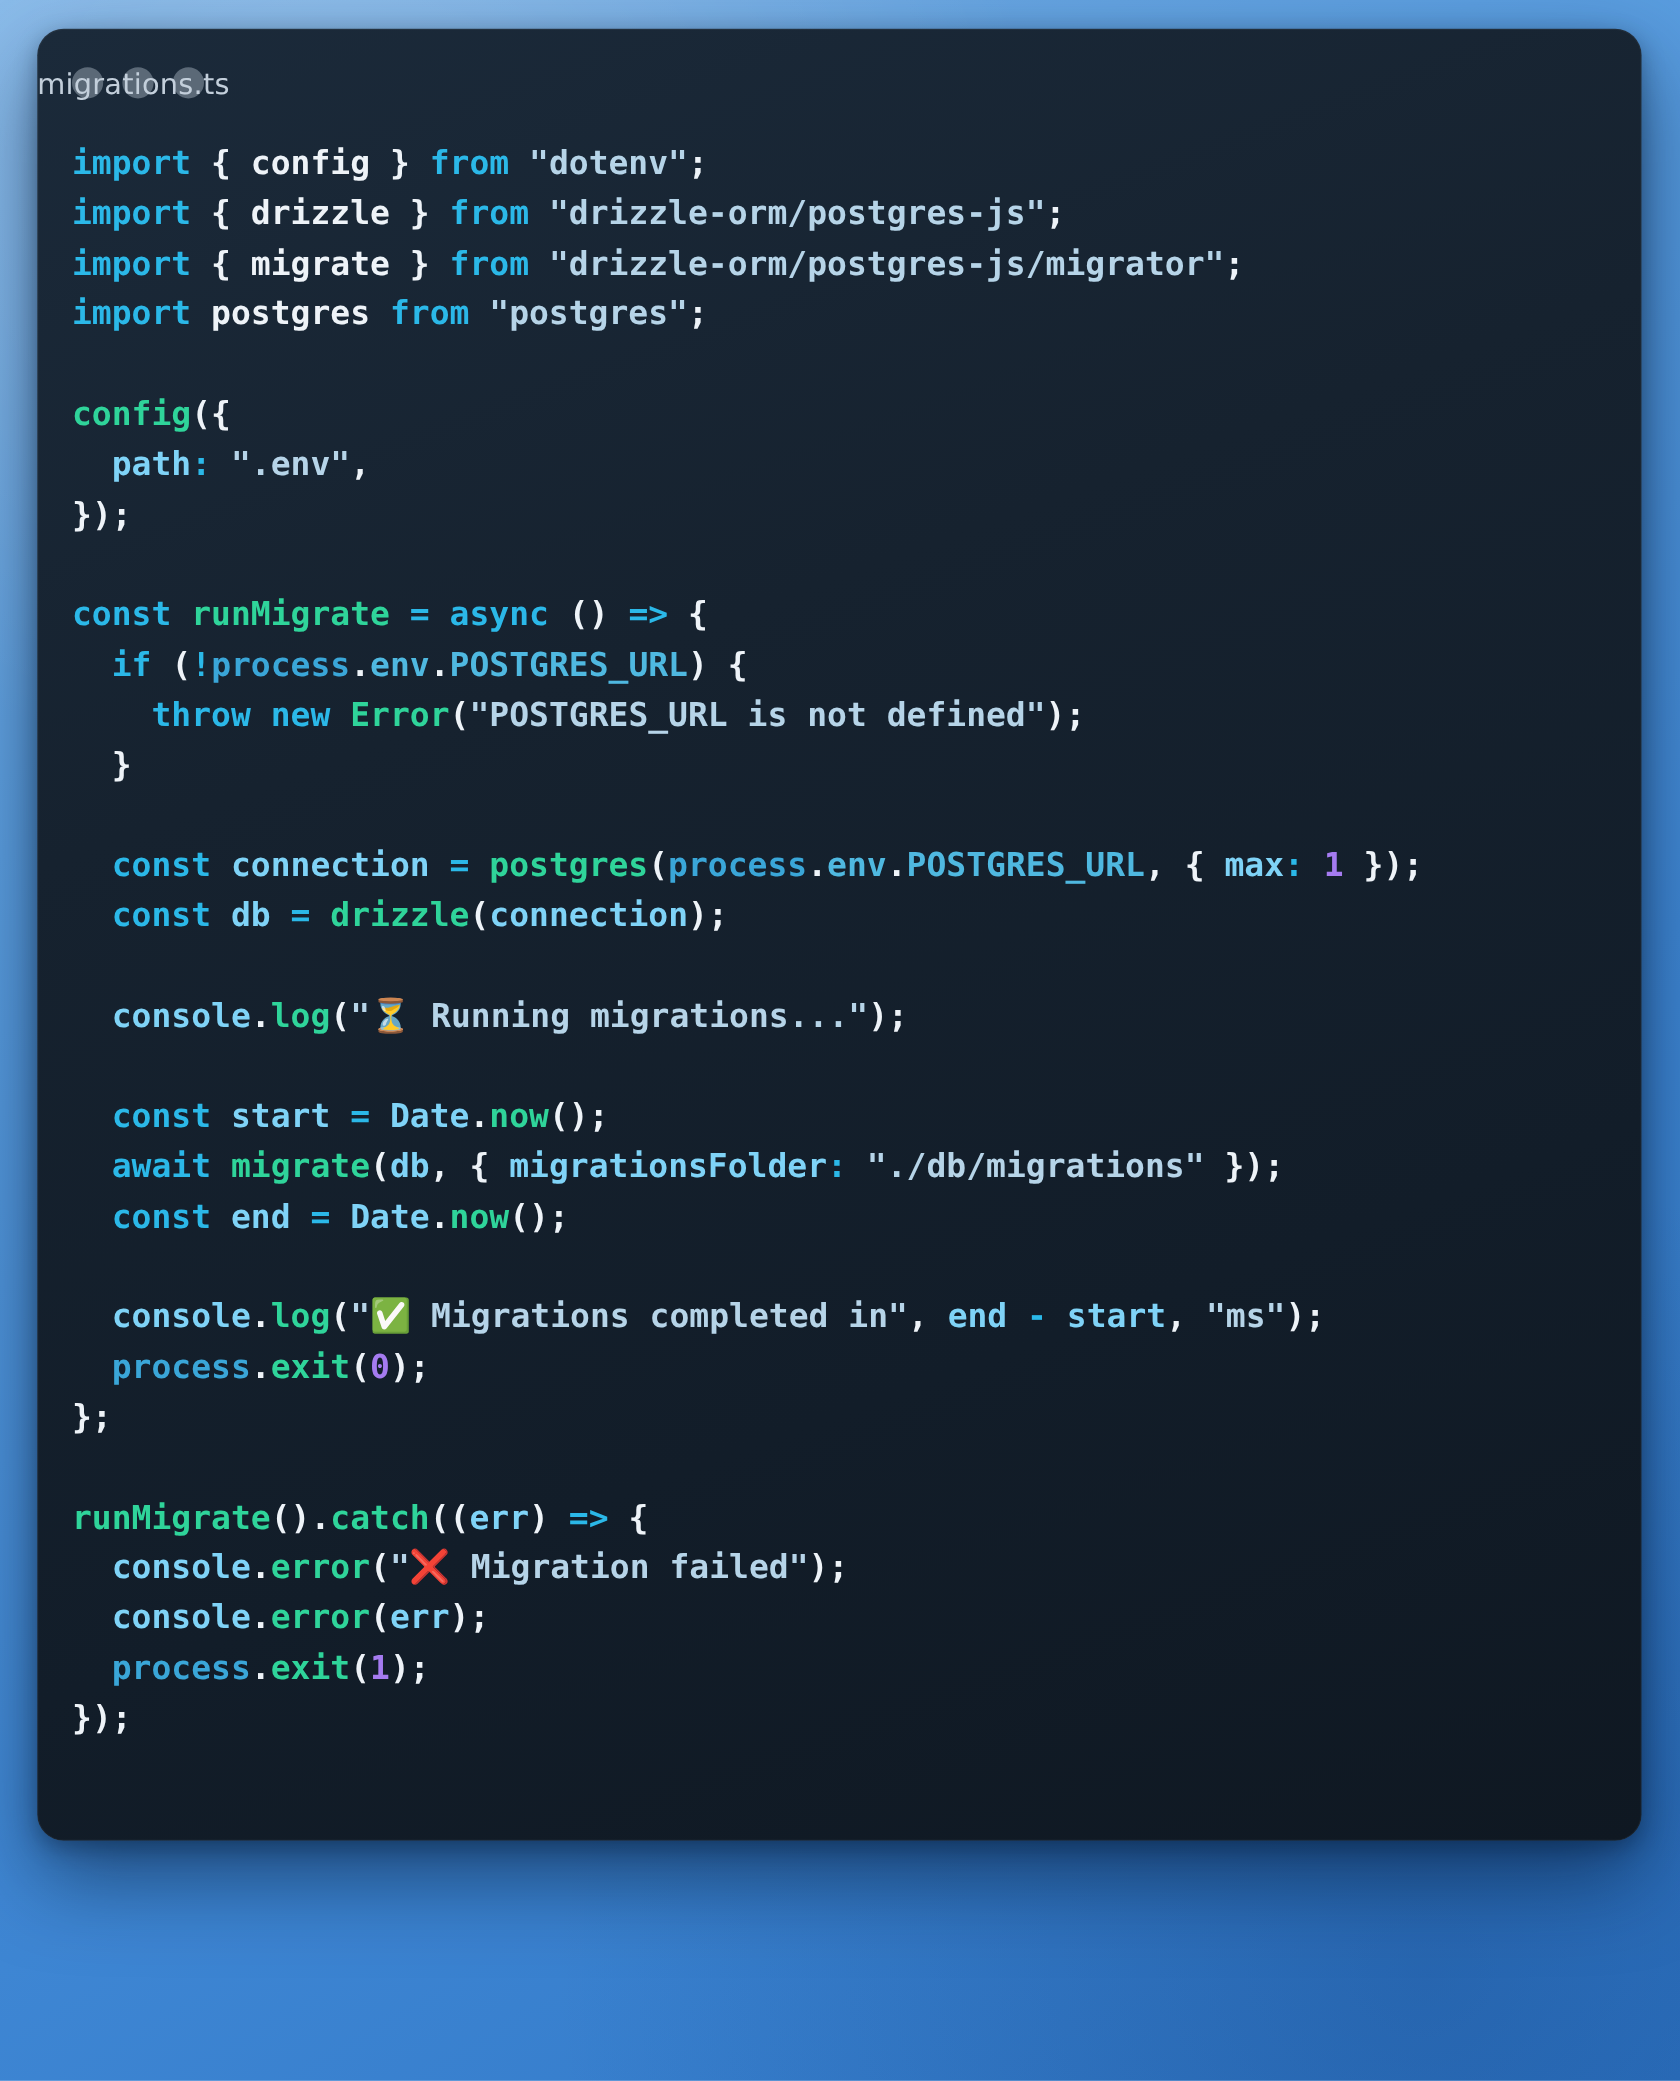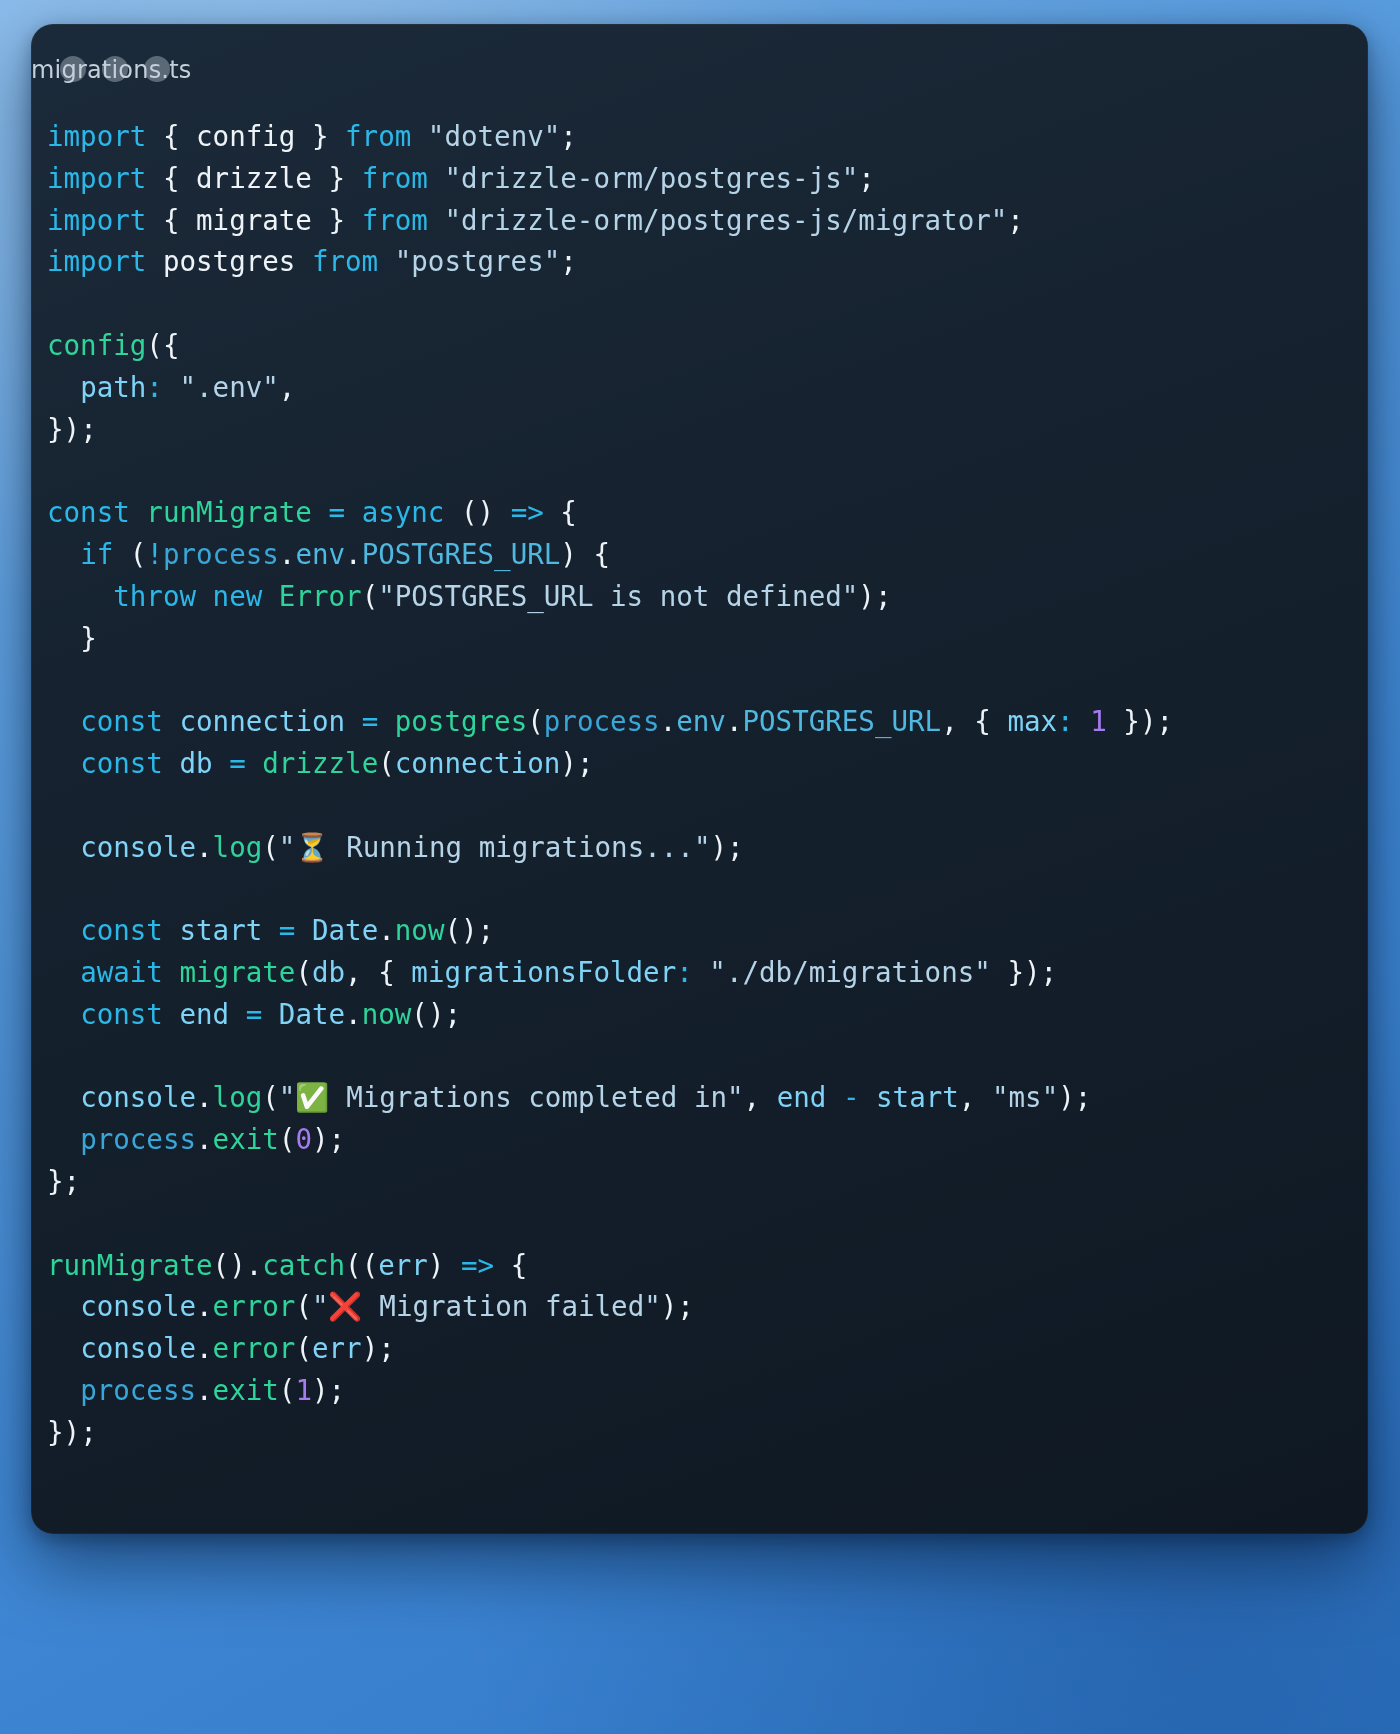--- a/index.html
+++ b/index.html
@@ -74,27 +74,28 @@
     left: 0;
     right: 0;
     top: 32px;
     color: #c3cfdb;
     font-family: "DejaVu Sans", sans-serif;
     font-size: 24px;
     letter-spacing: 0.2px;
   }
 
   .code {
-    padding: 0 30px 0 16px;
+    padding: 0 30px 0 29px;
     font-family: "DejaVu Sans Mono", monospace;
     font-size: 27.5px;
     line-height: 41.8px;
     white-space: pre;
     color: #e6edf3;
     letter-spacing: 0px;
+    font-weight: bold;
   }
   .code .line {
     height: 41.8px;
     white-space: pre;
   }
 
   
   .t-kw      { color: #2bb8e8; }   
   .t-fn      { color: #2fd49a; }   
   .t-var     { color: #7fd3f7; }   

